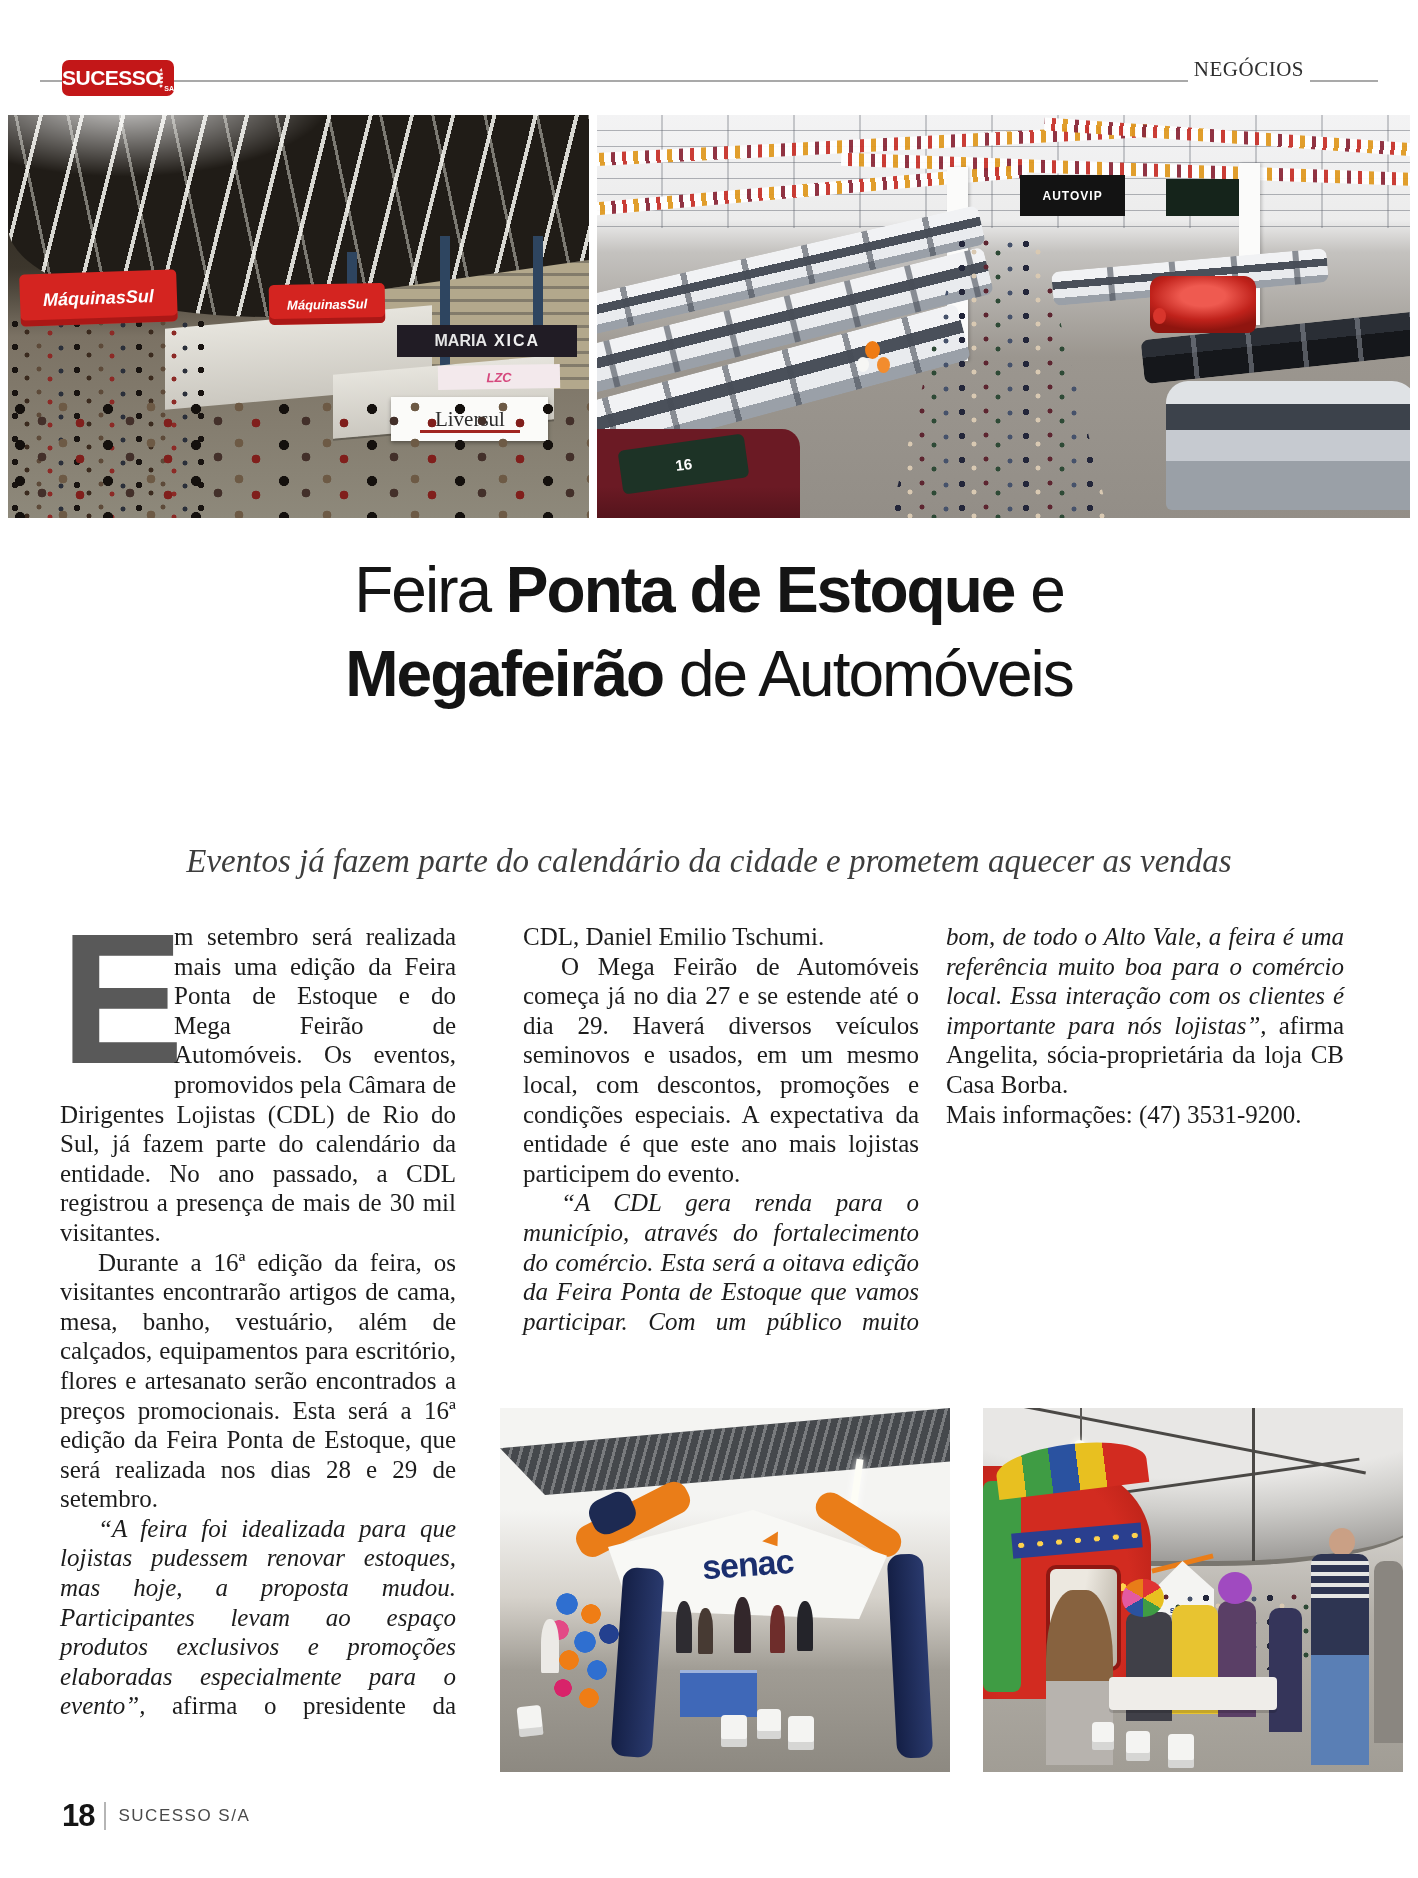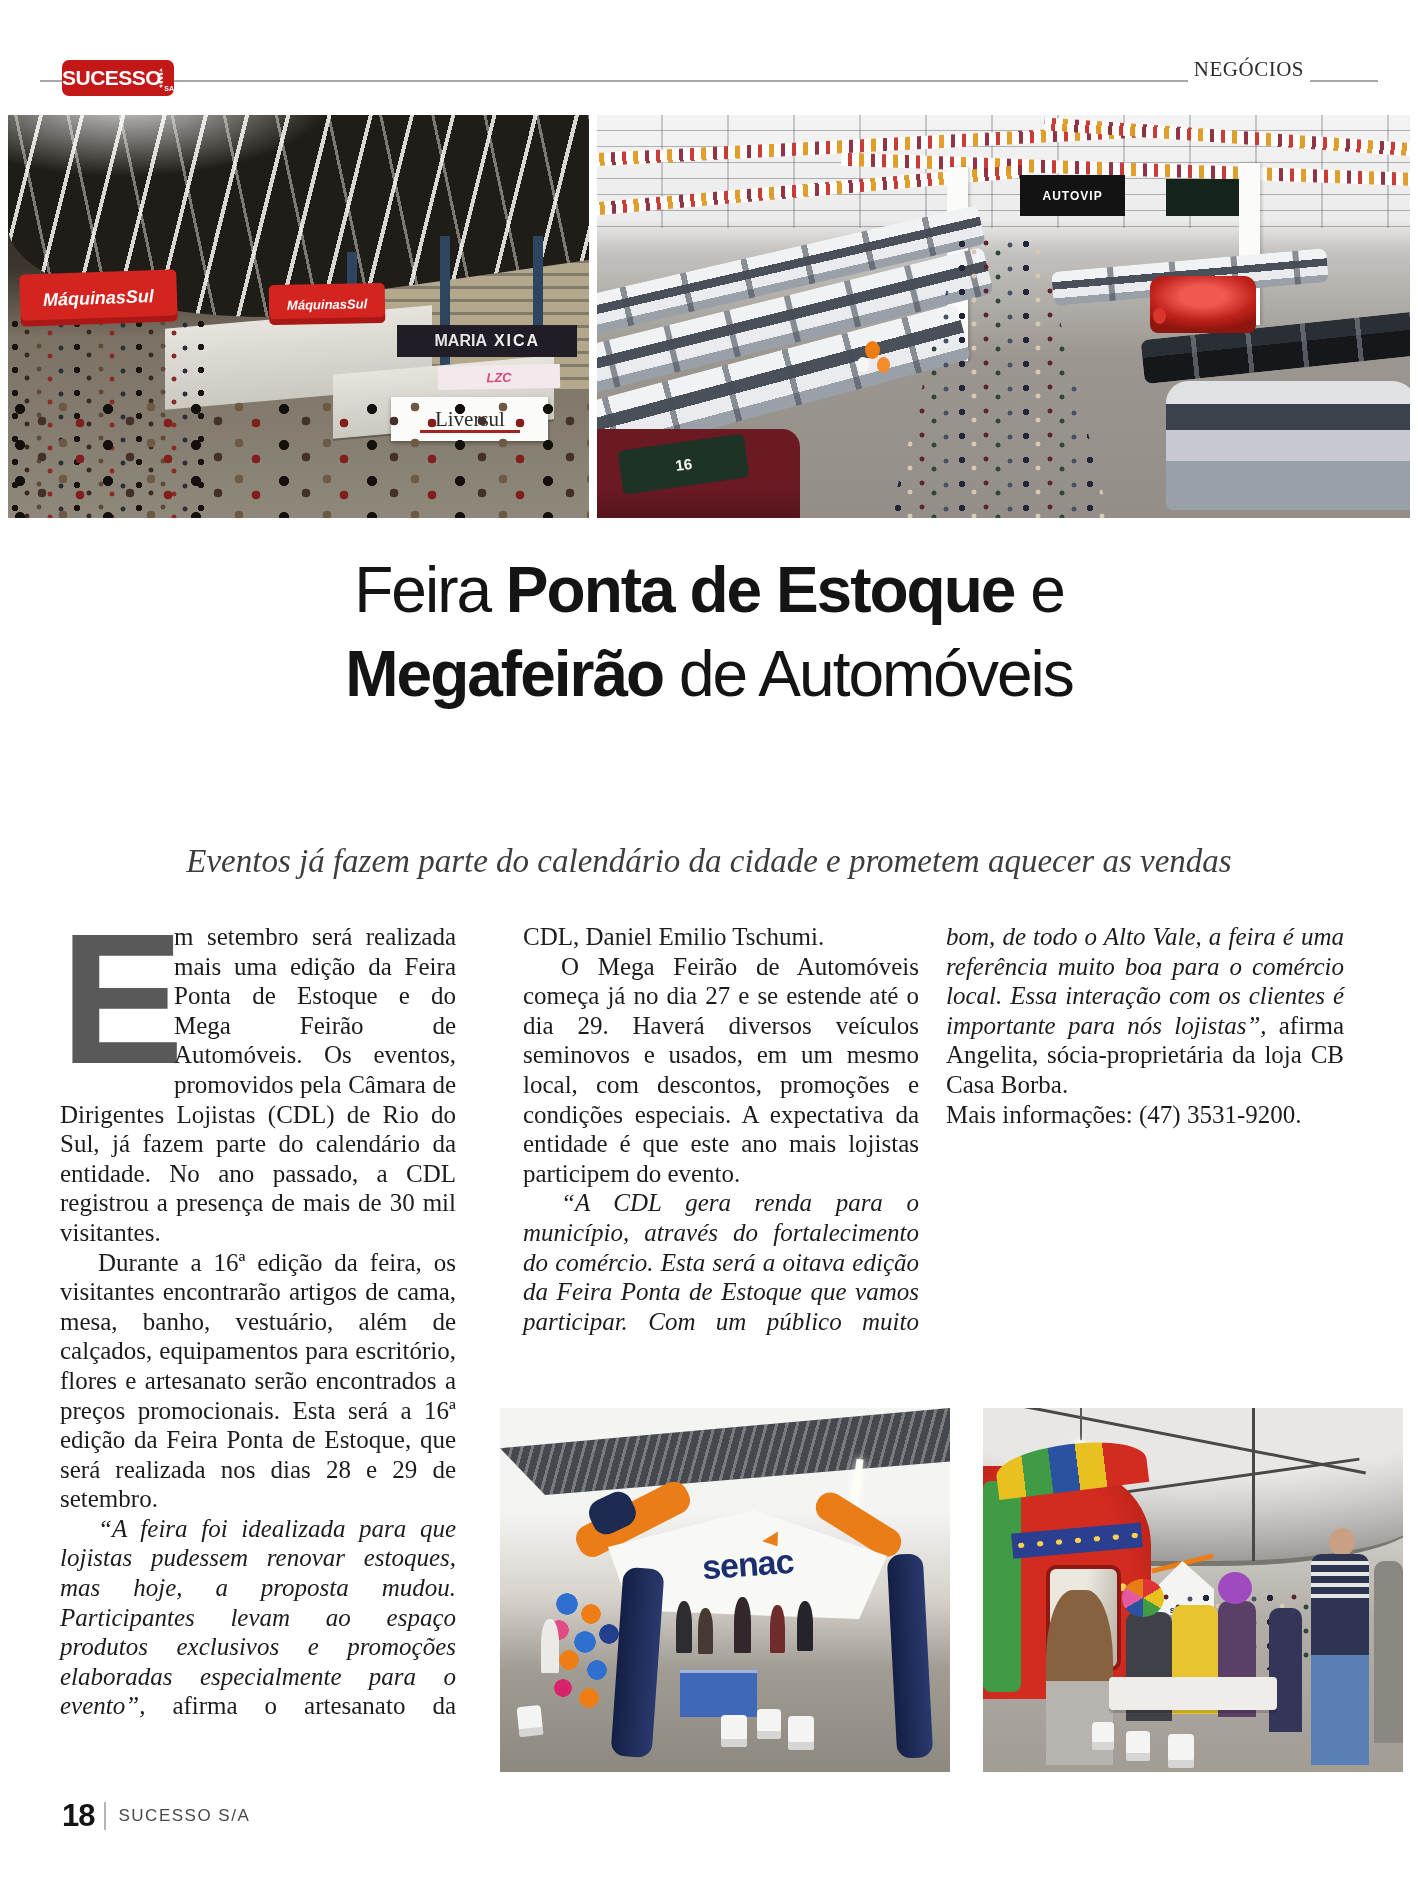--- a/index.html
+++ b/index.html
@@ -305,21 +305,21 @@
 </div>
 
 <h1><span>Feira </span><b>Ponta de Estoque</b><span> e</span><br><b>Megafeirão</b><span> de Automóveis</span></h1>
 
 <p class="deck">Eventos já fazem parte do calendário da cidade e prometem aquecer as vendas</p>
 
 <div class="cols">
   <div class="col c1">
     <p><span class="dropcap">E</span><span>m setembro será realizada mais uma edição da Feira Ponta de Estoque e do Mega Feirão de Automóveis. Os eventos, promovidos pela Câmara de Dirigentes Lojistas (CDL) de Rio do Sul, já fazem parte do calendário da entidade. No ano passado, a CDL registrou a presença de mais de 30 mil visitantes.</span></p>
     <p class="ind">Durante a 16ª edição da feira, os visitantes encontrarão artigos de cama, mesa, banho, vestuário, além de calçados, equipamentos para escritório, flores e artesanato serão encontrados a preços promocionais. Esta será a 16ª edição da Feira Ponta de Estoque, que será realizada nos dias 28 e 29 de setembro.</p>
-    <p class="ind runon"><span class="it">“A feira foi idealizada para que lojistas pudessem renovar estoques, mas hoje, a proposta mudou. Participantes levam ao espaço produtos exclusivos e promoções elaboradas especialmente para o evento”,</span><span> afirma o artesanato da</span></p>
+    <p class="ind runon"><span class="it">“A feira foi idealizada para que lojistas pudessem renovar estoques, mas hoje, a proposta mudou. Participantes levam ao espaço produtos exclusivos e promoções elaboradas especialmente para o evento”,</span><span> afirma o presidente da</span></p>
   </div>
   <div class="col c2">
     <p>CDL, Daniel Emilio Tschumi.</p>
     <p class="ind">O Mega Feirão de Automóveis começa já no dia 27 e se estende até o dia 29. Haverá diversos veículos seminovos e usados, em um mesmo local, com descontos, promoções e condições especiais. A expectativa da entidade é que este ano mais lojistas participem do evento.</p>
     <p class="ind it runon">“A CDL gera renda para o município, através do fortalecimento do comércio. Esta será a oitava edição da Feira Ponta de Estoque que vamos participar. Com um público muito</p>
   </div>
   <div class="col c3">
     <p><span class="it">bom, de todo o Alto Vale, a feira é uma referência muito boa para o comércio local. Essa interação com os clientes é importante para nós lojistas”,</span><span> afirma Angelita, sócia-proprietária da loja CB Casa Borba.</span></p>
     <p>Mais informações: (47) 3531-9200.</p>
   </div>

